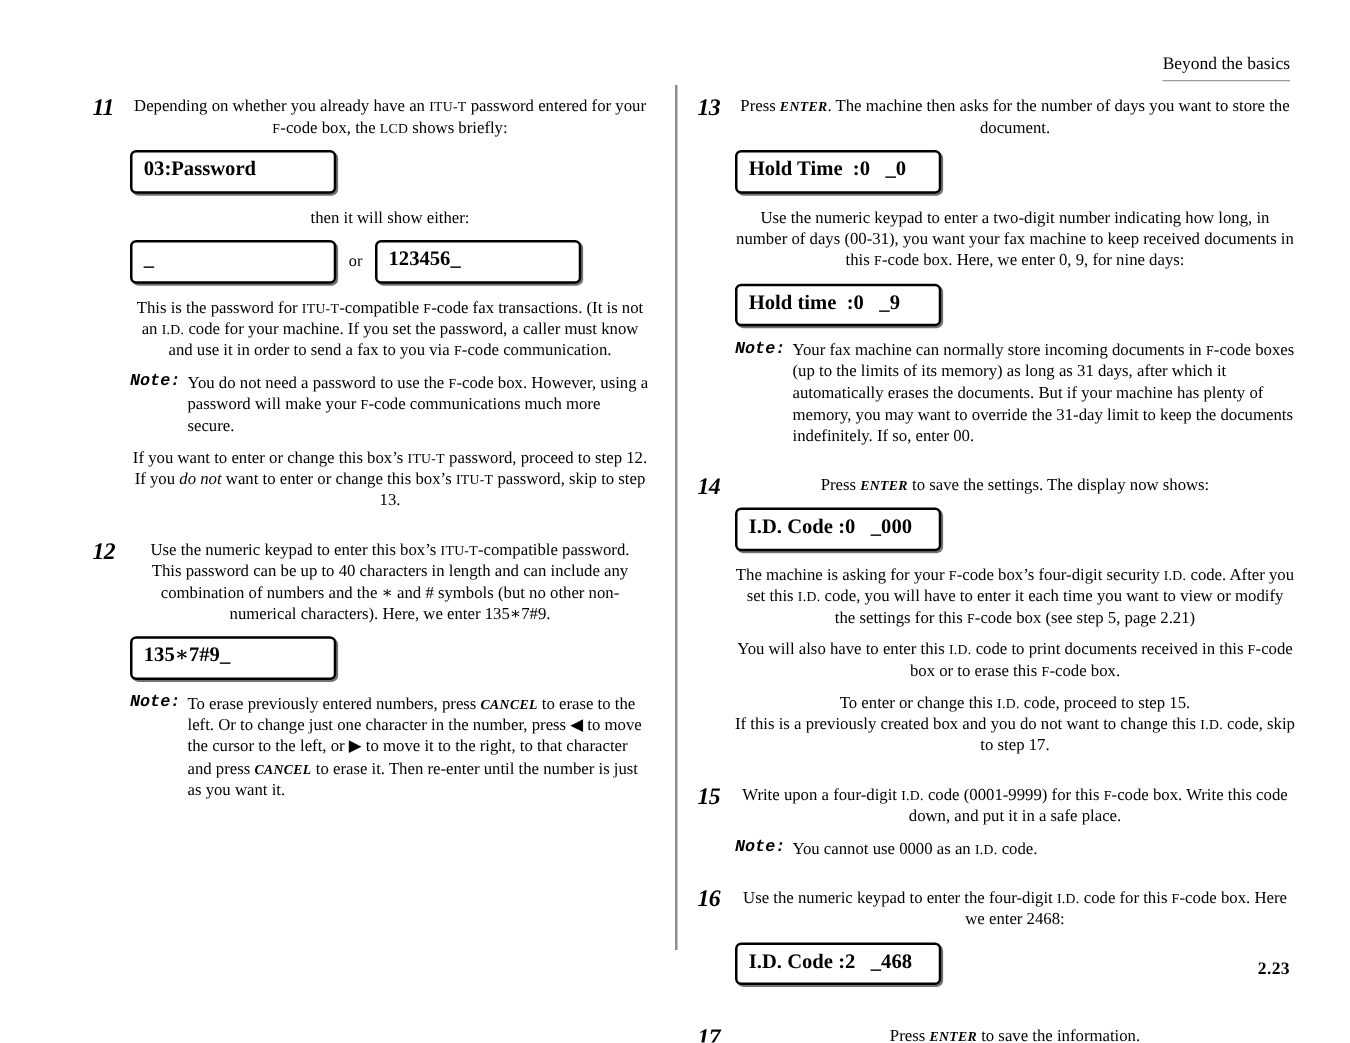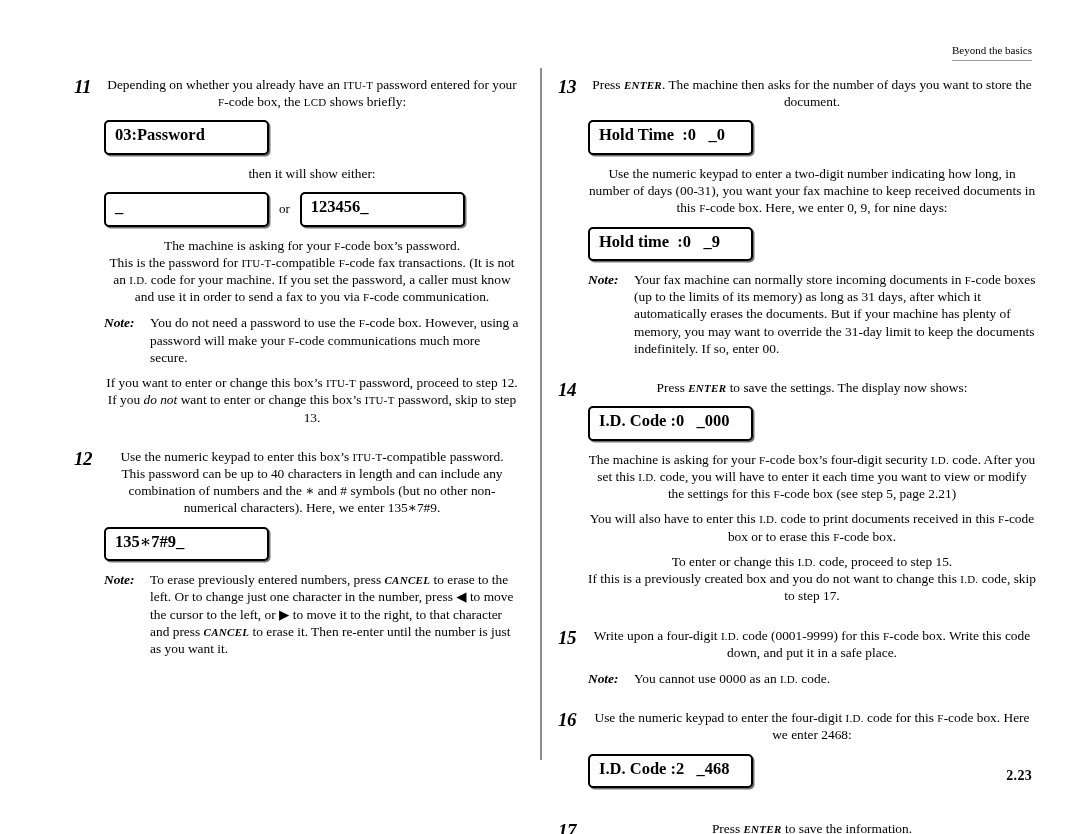--- a/index.html
+++ b/index.html
@@ -20,21 +20,21 @@
   .page {
     position: absolute;
     inset: 0;
   }
 
   
   .running-head {
     position: absolute;
     top: 44px;
     right: 48px;
-    font-size: 11px;
+    font-size: 14px;
     line-height: 1.2;
     padding-bottom: 3px;
     border-bottom: 1.5px solid #9a9a9a;
     white-space: nowrap;
   }
 
   
   .col-divider {
     position: absolute;
     left: 540px;
@@ -94,20 +94,21 @@
     margin-top: 9px;
     font-size: 13.4px;
     line-height: 1.285;
   }
   .step-body .note { margin-left: 0; }
   .note-label {
     flex: 0 0 auto;
     width: 46px;
     font-weight: bold;
     font-style: italic;
+    font-family: Liberation Mono, monospace;
   }
   .note-text { flex: 1 1 auto; }
   
   .sc-em {
     font-size: 0.82em;
     letter-spacing: 0.25px;
   }
   .key {
     font-style: italic;
     font-weight: bold;
@@ -179,21 +180,20 @@
         </div>
 
         <p class="para">then it will show either:</p>
 
         <div class="lcd-row">
           <div class="lcd wide">_</div>
           <span class="lcd-or">or</span>
           <div class="lcd wide">123456_</div>
         </div>
 
-        <p class="para"><span>The machine is asking for your </span><span class="sc-em">F</span><span>-code box’s password.</span></p>
 
         <p class="para"><span>This is the password for </span><span class="sc-em">ITU-T</span><span>-compatible </span><span class="sc-em">F</span><span>-code fax transactions. (It is not an </span><span class="sc-em">I.D.</span><span> code for your machine. If you set the password, a caller must know and use it in order to send a fax to you via </span><span class="sc-em">F</span><span>-code communication.</span></p>
 
         <div class="note">
           <div class="note-label">Note:</div>
           <div class="note-text"><span>You do not need a password to use the </span><span class="sc-em">F</span><span>-code box. However, using a password will make your </span><span class="sc-em">F</span><span>-code communications much more secure.</span></div>
         </div>
 
         <p class="para gap"><span>If you want to enter or change this box’s </span><span class="sc-em">ITU-T</span><span> password, proceed to step 12.</span></p>
 

